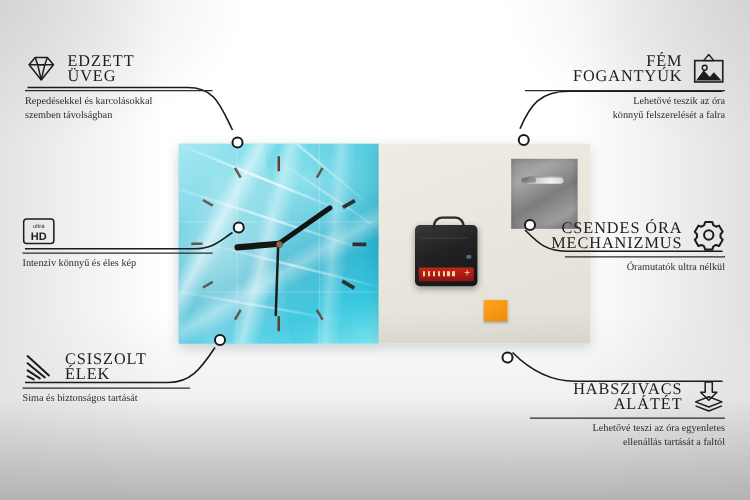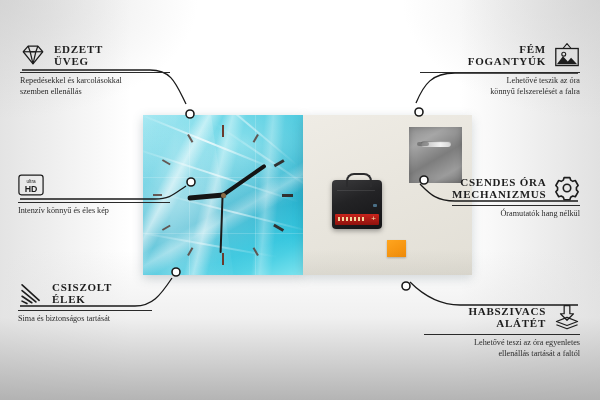--- a/index.html
+++ b/index.html
@@ -125,24 +125,24 @@
   }
   .cb-shadow{
     position:absolute;left:0;bottom:0;width:100%;height:26px;
     background:linear-gradient(to bottom,rgba(0,0,0,0),rgba(120,120,110,.10));
   }
 
   
   .callout{position:absolute;}
   .co-head{display:flex;align-items:center;gap:8px;}
   .co-left .co-head{justify-content:flex-start;}
-  .co-right .co-head{justify-content:flex-start;}
+  .co-right .co-head{justify-content:flex-end;}
   .co-title{
     font-family:"Liberation Serif", serif;
-    font-size:11px;letter-spacing:.75px;font-weight:700;color:#1d1d1d;
+    font-size:13px;letter-spacing:.75px;font-weight:400;color:#1d1d1d;
     line-height:12.5px;text-transform:uppercase;white-space:pre-line;
   }
   .co-left .co-title{text-align:left;}
   .co-right .co-title{text-align:right;}
   .co-rule{height:1px;background:#2a2a2a;margin-top:4px;}
   .co-desc{
     font-family:"Liberation Serif", serif;
     font-size:8.2px;line-height:10.5px;color:#2b2b2b;margin-top:3px;white-space:pre-line;
   }
   .co-left .co-desc{text-align:left;}
@@ -267,21 +267,21 @@
             <path d="M10,5 L12.5,12 L16,27"></path>
             <path d="M22,5 L19.5,12 L16,27"></path>
           <path d="M12.5,12 L19.5,12"></path>
         </g>
       </svg>
       <div class="co-title">EDZETT
 ÜVEG</div>
     </div>
     <div class="co-rule" style="width:150px;"></div>
     <div class="co-desc">Repedésekkel és karcolásokkal
-szemben ellenállás</div>
+szemben távolságban</div>
   </div>
 
   <div class="callout co-left" style="left:18px;top:172px;width:152px;">
     <div class="co-head">
       <svg class="co-icon" viewBox="0 0 34 28">
         <rect x="1.2" y="1.2" width="31.6" height="25.6" rx="3.2" fill="none" stroke="#1d1d1d" stroke-width="1.6"></rect>
         <text x="17" y="11" text-anchor="middle" font-family="Liberation Sans, sans-serif" font-size="6.2" fill="#1d1d1d">ultra</text>
         <text x="17" y="23" text-anchor="middle" font-family="Liberation Sans, sans-serif" font-size="11.5" font-weight="bold" fill="#1d1d1d">HD</text>
       </svg>
     </div>
@@ -327,21 +327,21 @@
       <div class="co-title" style="flex:1;">CSENDES ÓRA
 MECHANIZMUS</div>
       <svg class="co-icon" viewBox="0 0 32 32">
         <g fill="none" stroke="#1d1d1d" stroke-width="2" stroke-linejoin="round">
           <path d="M12.5,3.2 h7 l1,3.1 2.6,1.5 3.1,-1 3.5,6.1 -2.1,2.4 0,3 2.1,2.4 -3.5,6.1 -3.1,-1 -2.6,1.5 -1,3.1 h-7 l-1,-3.1 -2.6,-1.5 -3.1,1 -3.5,-6.1 2.1,-2.4 0,-3 -2.1,-2.4 3.5,-6.1 3.1,1 2.6,-1.5 Z"></path>
           <circle cx="16" cy="16" r="4.6"></circle>
         </g>
       </svg>
     </div>
     <div class="co-rule" style="width:128px;"></div>
-    <div class="co-desc">Óramutatók hang nélkül</div>
+    <div class="co-desc">Óramutatók ultra nélkül</div>
   </div>
 
   <div class="callout co-right" style="left:424px;top:280px;width:156px;margin-top:24px;">
     <div class="co-head">
       <div class="co-title" style="flex:1;">HABSZIVACS
 ALÁTÉT</div>
       <svg class="co-icon" viewBox="0 0 32 32">
         <g fill="none" stroke="#1d1d1d" stroke-width="1.5" stroke-linejoin="round">
           <path d="M12.5,2 h7 v10 h4.5 L16,20 L8,12 h4.5 Z"></path>
           <path d="M3,21.5 L16,16.5 L29,21.5 L16,26.5 Z"></path>

